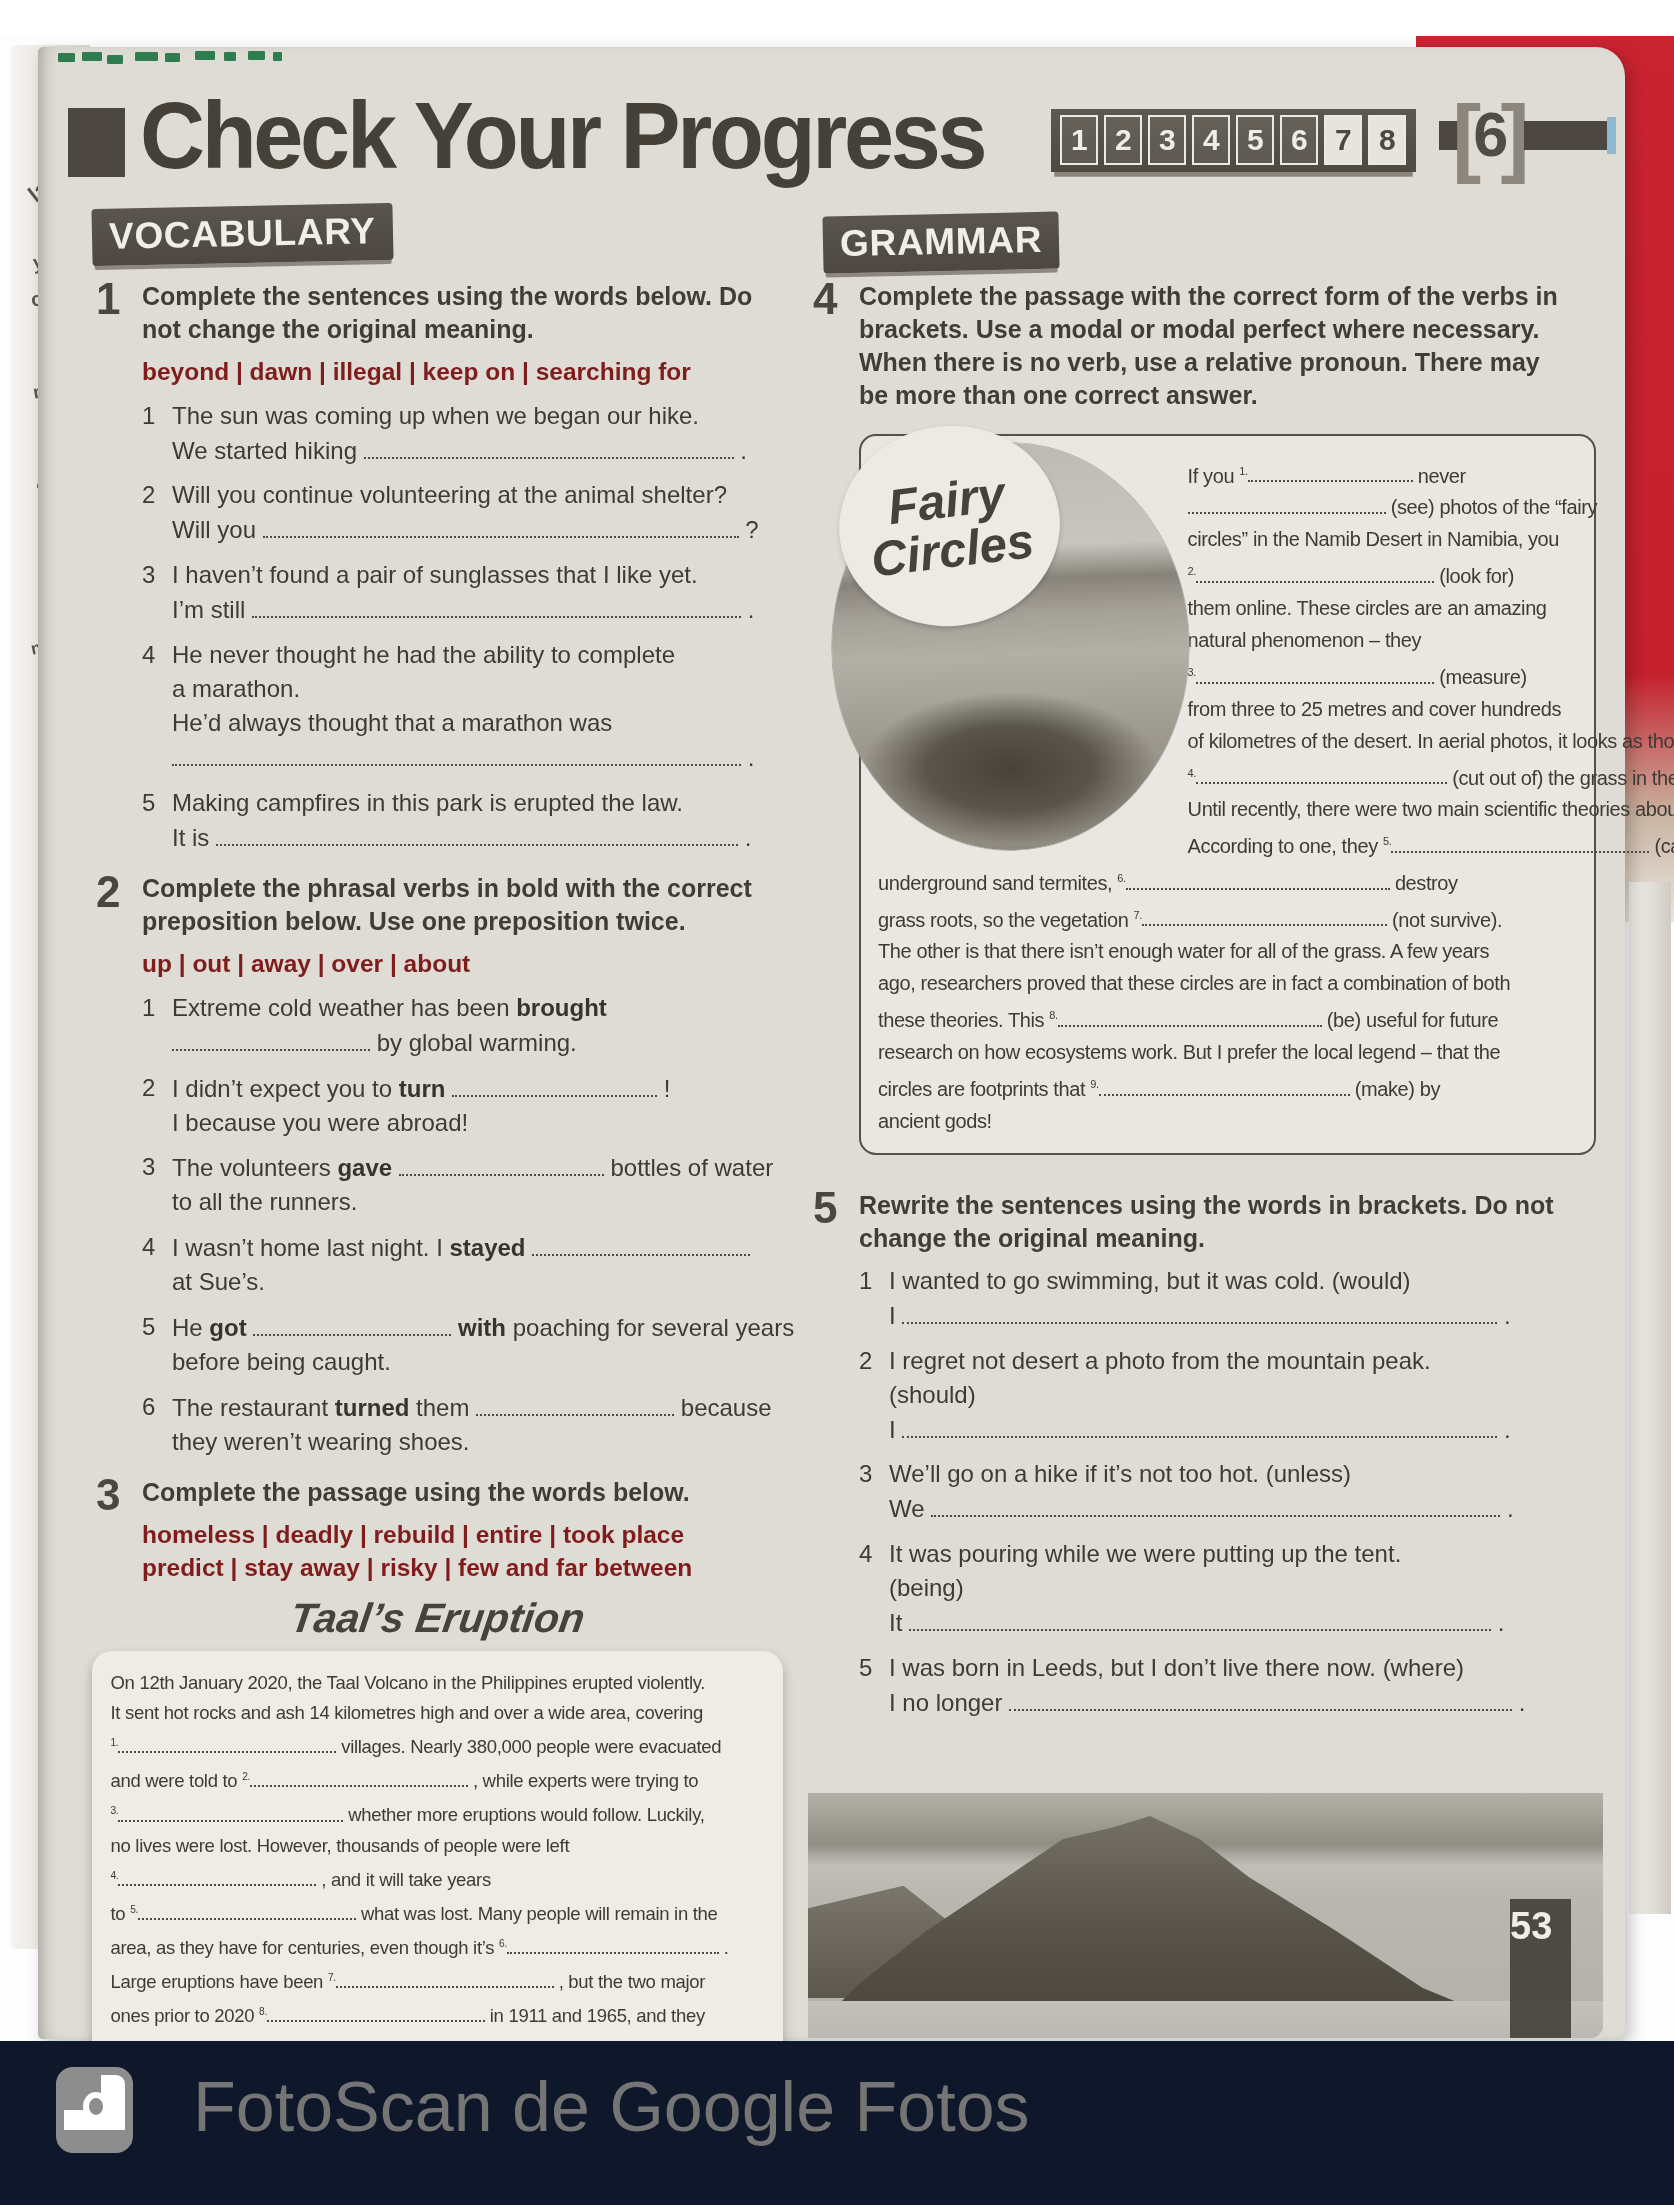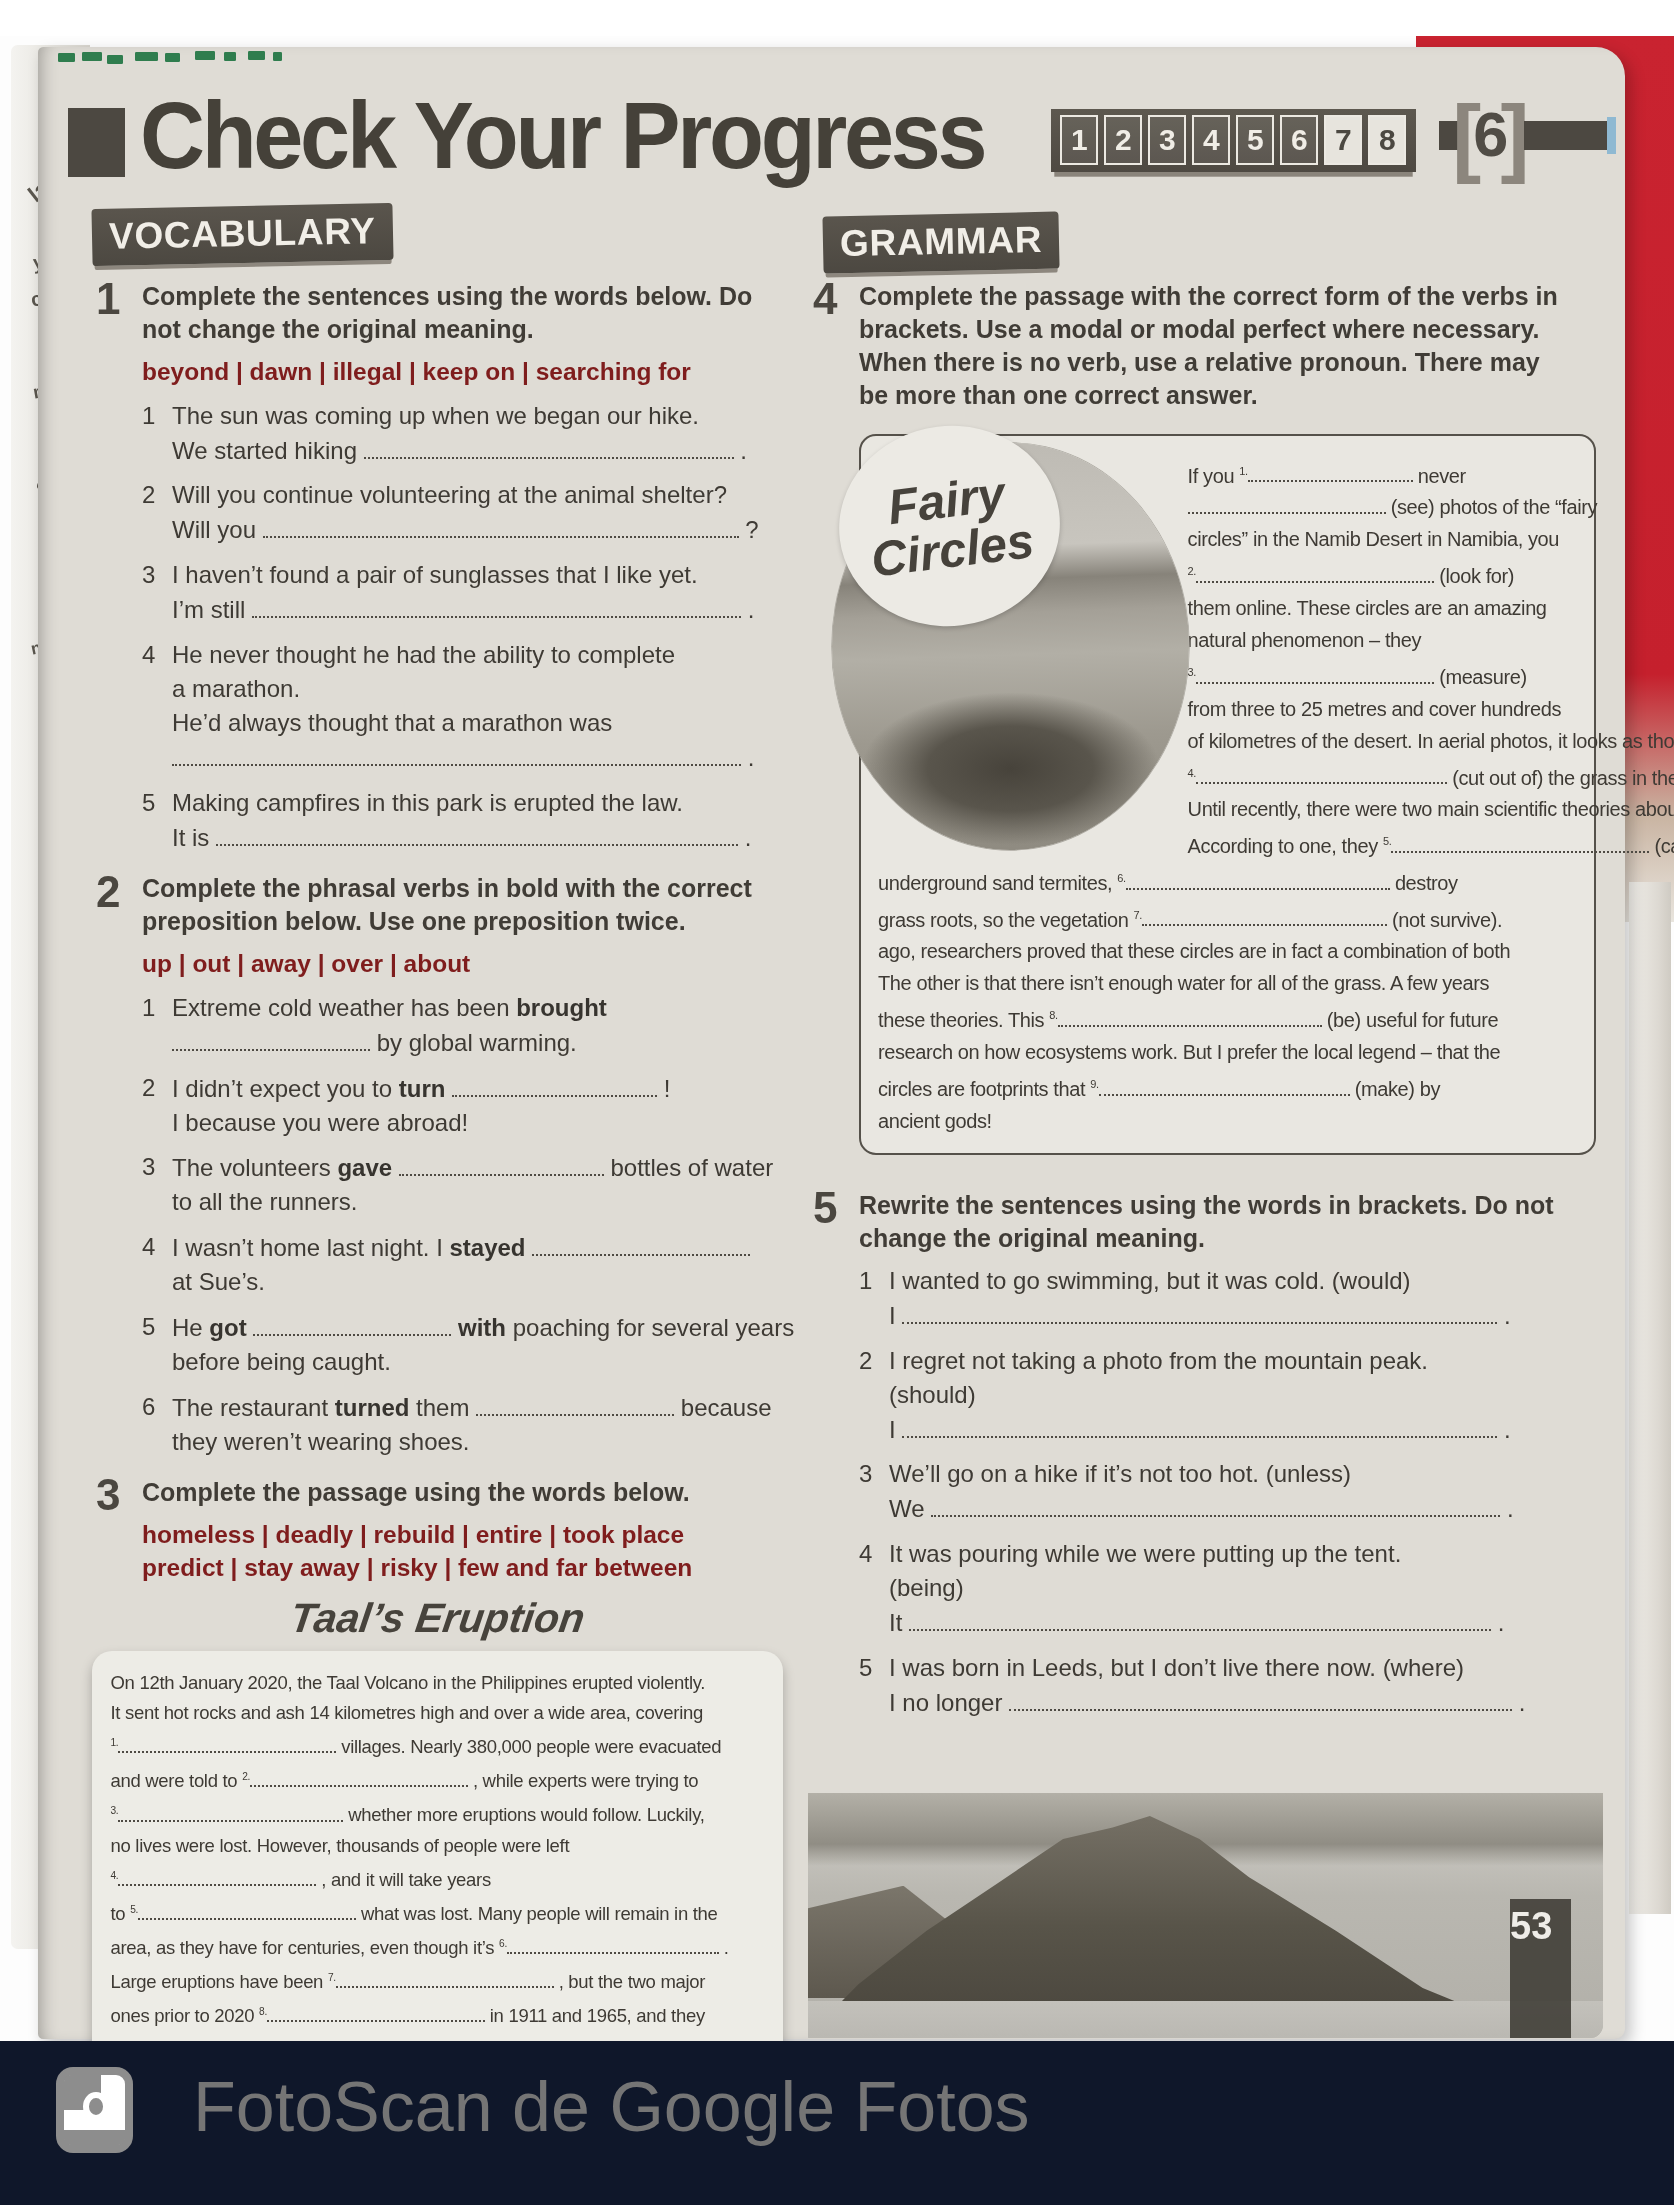--- a/index.html
+++ b/index.html
@@ -313,22 +313,22 @@
             <div class="pline">them online.  These circles are an amazing</div>
             <div class="pline">natural phenomenon – they</div>
             <div class="pline"><sup>3.</sup><span class="blank" style="width:238px"></span> (measure)</div>
             <div class="pline">from three to 25 metres and cover hundreds</div>
             <div class="pline">of kilometres of the desert. In aerial photos, it looks as though circles</div>
             <div class="pline"><sup>4.</sup><span class="blank" style="width:251px"></span> (cut out of) the grass in the desert.</div>
             <div class="pline">Until recently, there were two main scientific theories about fairy circles.</div>
             <div class="pline">According to one, they <sup>5.</sup><span class="blank" style="width:258px"></span> (cause) by</div>
             <div class="pline">underground sand termites, <sup>6.</sup><span class="blank" style="width:264px"></span> destroy</div>
             <div class="pline">grass roots, so the vegetation <sup>7.</sup><span class="blank" style="width:245px"></span> (not survive).</div>
+            <div class="pline">The other is that there isn’t enough water for all of the grass. A few years</div>
             <div class="pline">ago, researchers proved that these circles are in fact a combination of both</div>
-            <div class="pline">The other is that there isn’t enough water for all of the grass. A few years</div>
             <div class="pline">these theories. This <sup>8.</sup><span class="blank" style="width:264px"></span> (be) useful for future</div>
             <div class="pline">research on how ecosystems work. But I prefer the local legend – that the</div>
             <div class="pline">circles are footprints that <sup>9.</sup><span class="blank" style="width:251px"></span> (make) by</div>
             <div class="pline">ancient gods!</div>
           </div>
       </div>
 
       <div class="ex" style="margin-top:34px;">
         <span class="exnum">5</span>
         <div class="exinstr">Rewrite the sentences using the words in brackets. Do not change the original meaning.</div>
@@ -336,21 +336,21 @@
             <div class="item">
               <span class="inum">1</span>
               <span class="ibody">
                 <span class="iline">I wanted to go swimming, but it was cold. (would)</span>
                 <span class="iline">I <span class="blank" style="width:595px"></span> .</span>
               </span>
             </div>
             <div class="item">
               <span class="inum">2</span>
               <span class="ibody">
-                <span class="iline">I regret not taking a photo from the mountain peak.</span>
+                <span class="iline">I regret not desert a photo from the mountain peak.</span>
                 <span class="iline">(should)</span>
                 <span class="iline">I <span class="blank" style="width:595px"></span> .</span>
               </span>
             </div>
             <div class="item">
               <span class="inum">3</span>
               <span class="ibody">
                 <span class="iline">We’ll go on a hike if it’s not too hot. (unless)</span>
                 <span class="iline">We <span class="blank" style="width:569px"></span> .</span>
               </span>

